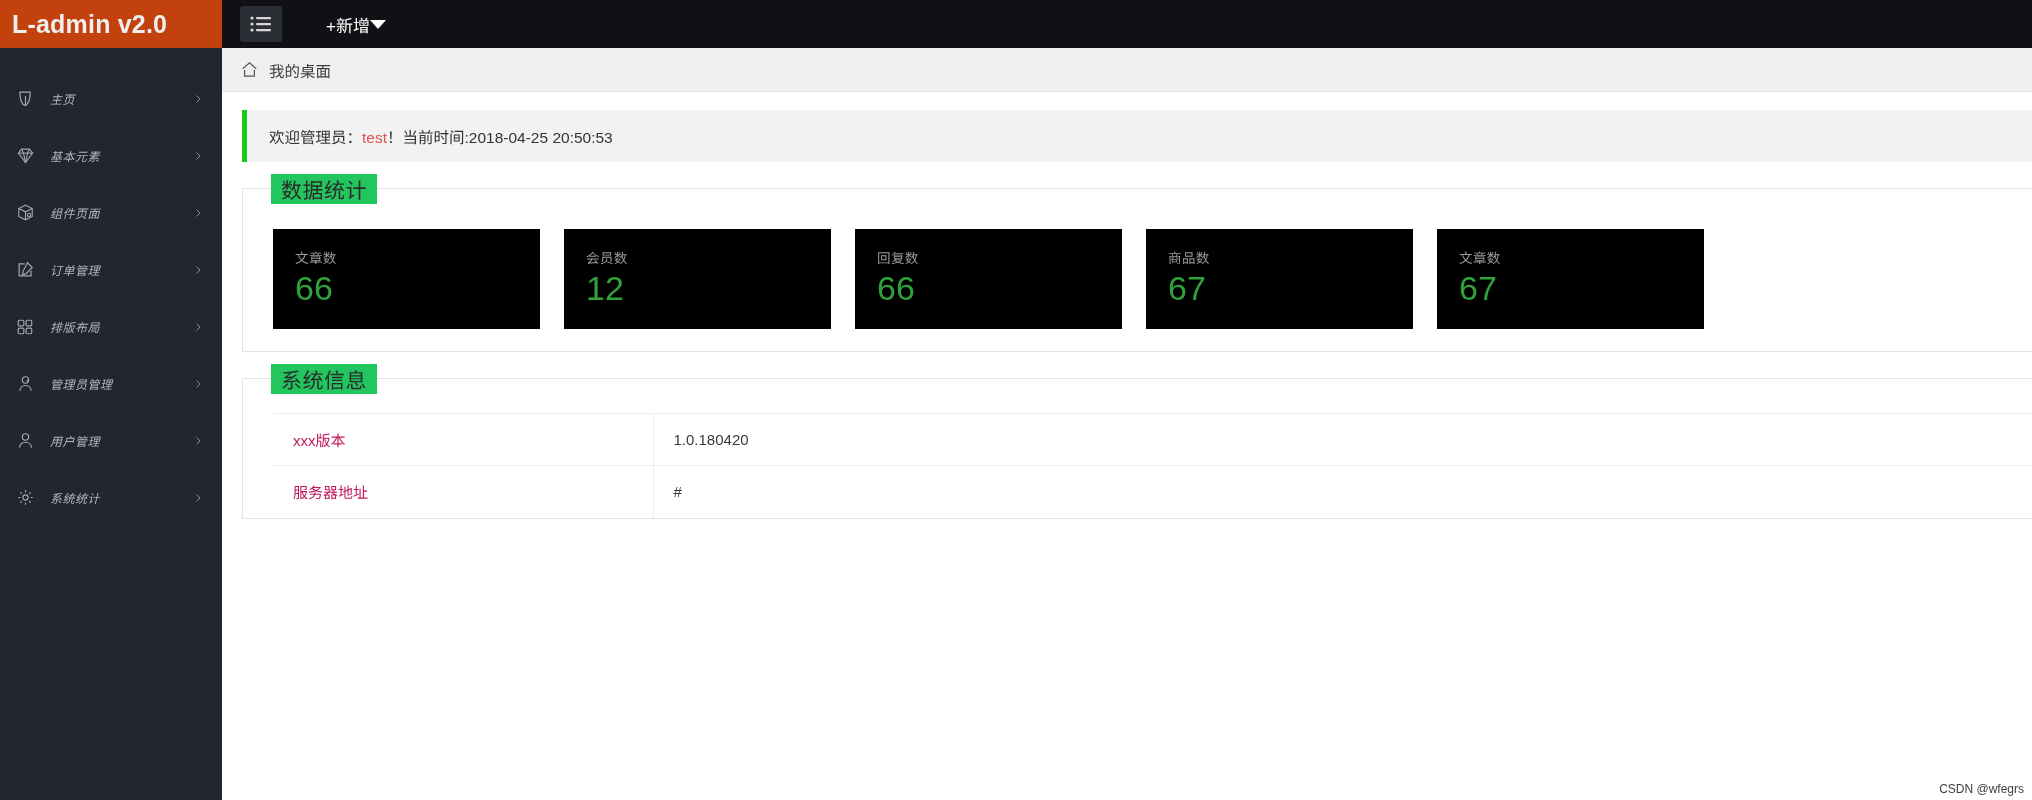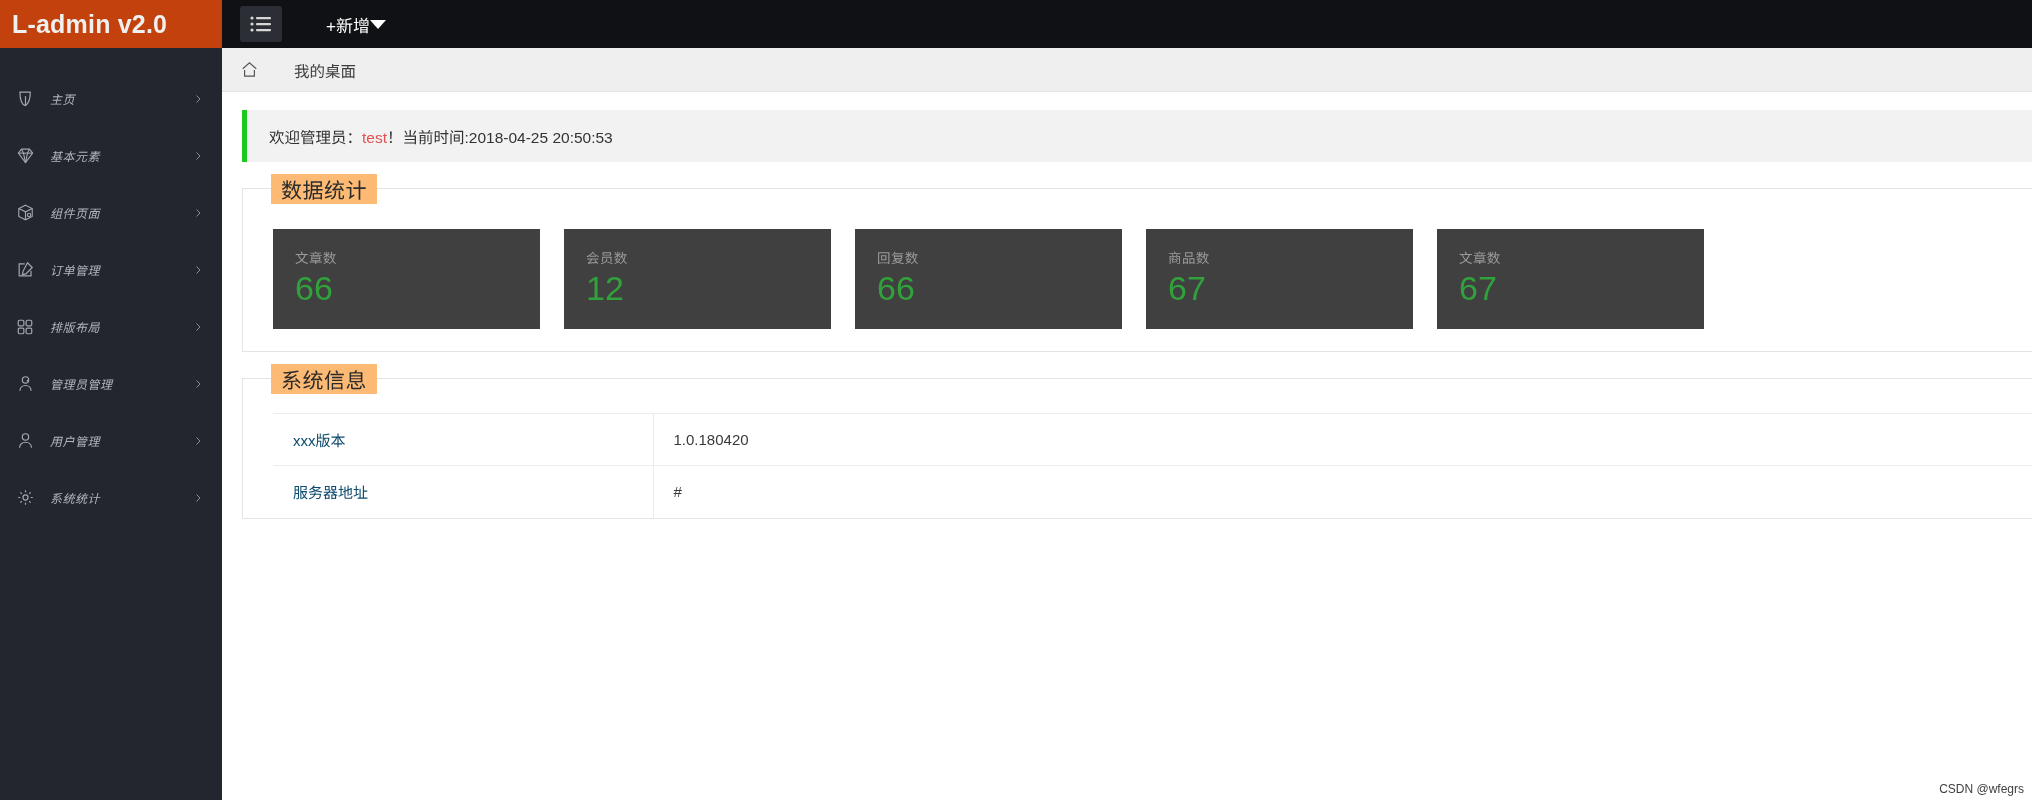--- a/index.html
+++ b/index.html
@@ -98,21 +98,20 @@
     border-top: 9px solid #ffffff;
   }
 
   .breadcrumb-bar {
     height: 44px;
     background: #efefef;
     border-bottom: 1px solid #e2e2e2;
     display: flex; align-items: center;
     padding-left: 18px;
     flex: 0 0 44px;
-    gap: 25px;
   }
   .bc-home { color: #555; display: flex; align-items: center; }
   .bc-text {
     font-size: 15.5px; color: #3e3e3e;
     margin-left: 10px; white-space: nowrap;
   }
 
   .content {
     flex: 1 1 auto;
     background: #ffffff;
@@ -136,33 +135,33 @@
   .block {
     margin-top: 26px;
     border: 1px solid #e4e4e4;
     border-right: none;
     padding: 0 0 0 0;
     position: relative;
   }
   .block-legend {
     position: absolute;
     top: -15px; left: 28px;
-    background: #fdba74;
+    background: #22c55e;
     padding: 0 10px;
     font-size: 21px;
     color: #2b2b2b;
     white-space: nowrap;
     letter-spacing: .5px;
   }
   .block-body { padding: 40px 0 22px 30px; }
 
   
   .cards { display: flex; gap: 24px; }
   .card {
-    background: #404040;
+    background: #000000;
     width: 267px; flex: 0 0 267px;
     height: 100px;
     padding: 18px 0 0 22px;
   }
   .card-label { font-size: 13.5px; color: #9a9a9a; letter-spacing: .4px; }
   .card-value {
     font-size: 34px; color: #30a13b;
     margin-top: 4px; line-height: 1.05;
     font-weight: 400;
   }
@@ -192,21 +191,21 @@
   
   .sys-table { width: 100%; border-collapse: collapse; }
   .sys-table tr { border-top: 1px solid #ececec; }
   .sys-table td {
     height: 52px;
     font-size: 15px;
     color: #444;
     padding-left: 20px;
     vertical-align: middle;
   }
-  .sys-table td.k { width: 380px; border-right: 1px solid #ececec; color: #0c4a6e; }
+  .sys-table td.k { width: 380px; border-right: 1px solid #ececec; color: #be185d; }
   .sys-table td.v { color: #3a3a3a; }
 
   .watermark {
     position: absolute;
     right: 8px; bottom: 4px;
     font-size: 12px;
     color: #404040;
     white-space: nowrap;
     z-index: 20;
   }

